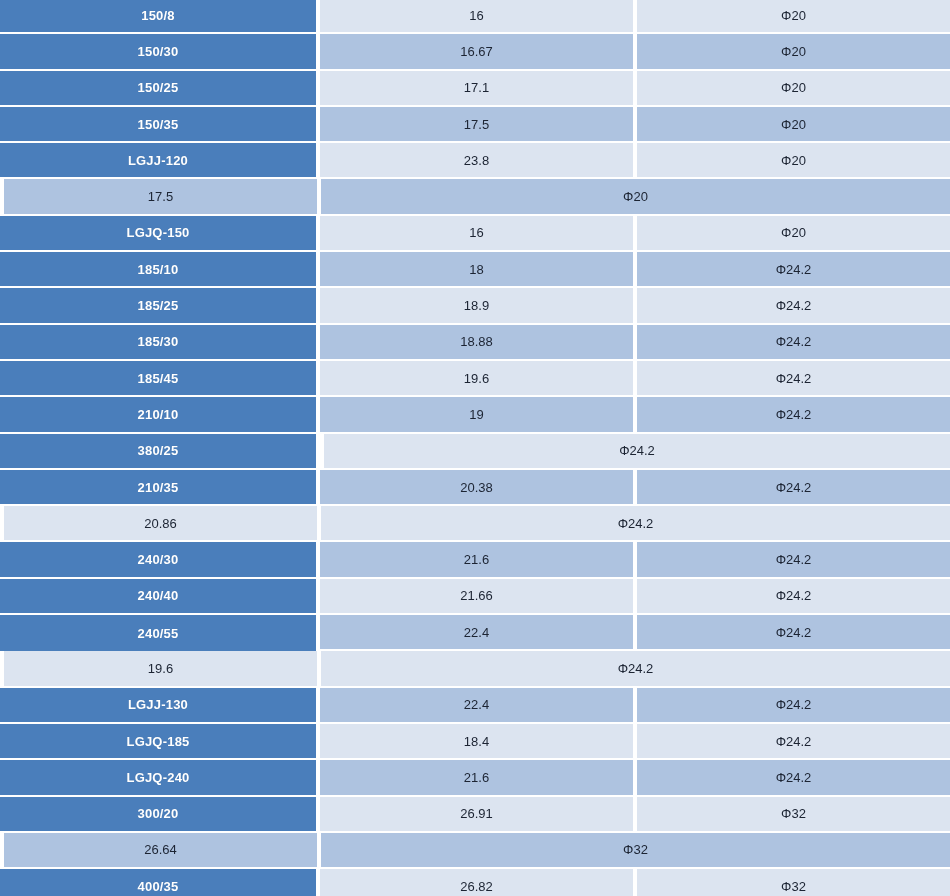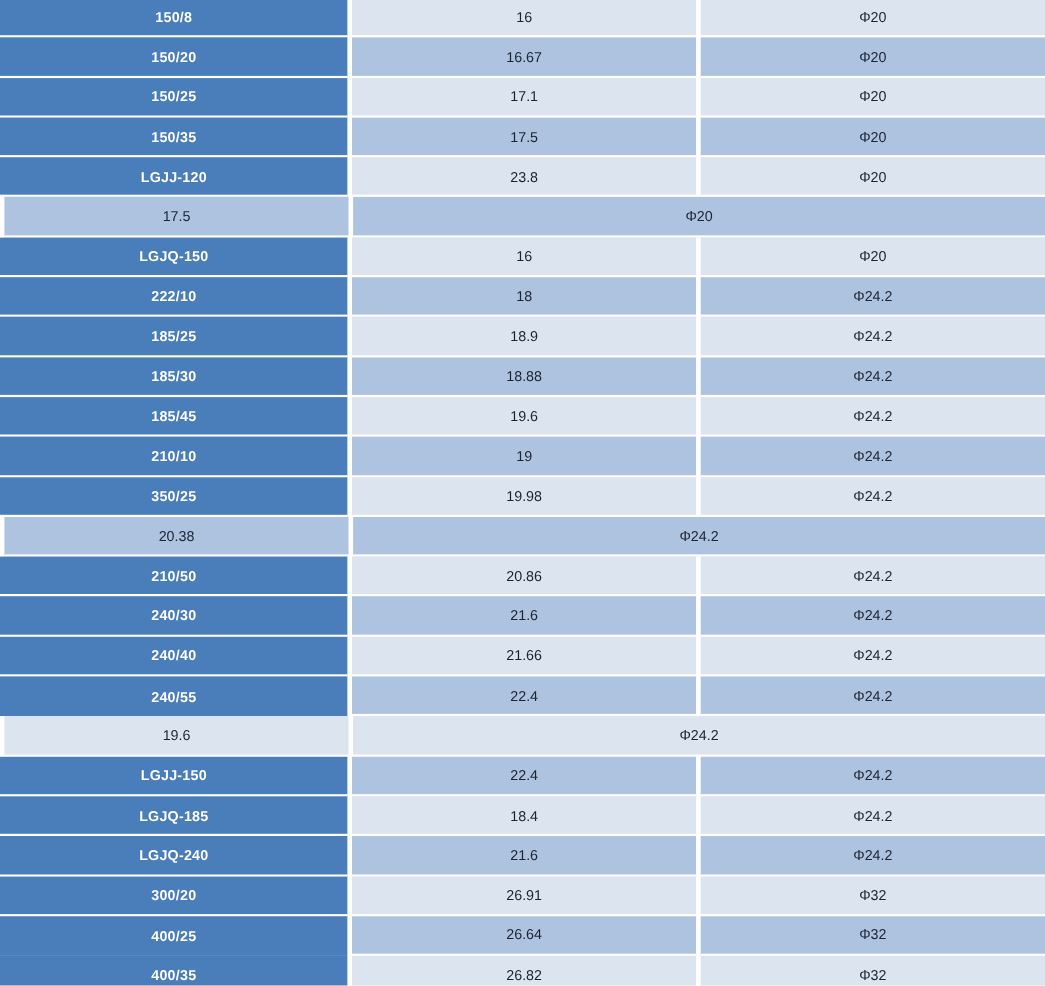--- a/index.html
+++ b/index.html
@@ -81,21 +81,21 @@
 
 <div id="spec-table">
     <div class="table-row row-light">
       <div class="cell-model">150/8</div>
       <div class="gutter"></div>
       <div class="cell-data cell-diameter">16</div>
       <div class="gutter"></div>
       <div class="cell-data cell-bolt">Φ20</div>
     </div>
     <div class="table-row row-dark">
-      <div class="cell-model">150/20</div>
+      <div class="cell-model">150/30</div>
       <div class="gutter"></div>
       <div class="cell-data cell-diameter">16.67</div>
       <div class="gutter"></div>
       <div class="cell-data cell-bolt">Φ20</div>
     </div>
     <div class="table-row row-light">
       <div class="cell-model">150/25</div>
       <div class="gutter"></div>
       <div class="cell-data cell-diameter">17.1</div>
       <div class="gutter"></div>
@@ -122,21 +122,21 @@
       <div class="cell-data cell-bolt">Φ20</div>
     </div>
     <div class="table-row row-light">
       <div class="cell-model">LGJQ-150</div>
       <div class="gutter"></div>
       <div class="cell-data cell-diameter">16</div>
       <div class="gutter"></div>
       <div class="cell-data cell-bolt">Φ20</div>
     </div>
     <div class="table-row row-dark">
-      <div class="cell-model">222/10</div>
+      <div class="cell-model">185/10</div>
       <div class="gutter"></div>
       <div class="cell-data cell-diameter">18</div>
       <div class="gutter"></div>
       <div class="cell-data cell-bolt">Φ24.2</div>
     </div>
     <div class="table-row row-light">
       <div class="cell-model">185/25</div>
       <div class="gutter"></div>
       <div class="cell-data cell-diameter">18.9</div>
       <div class="gutter"></div>
@@ -157,34 +157,33 @@
       <div class="cell-data cell-bolt">Φ24.2</div>
     </div>
     <div class="table-row row-dark">
       <div class="cell-model">210/10</div>
       <div class="gutter"></div>
       <div class="cell-data cell-diameter">19</div>
       <div class="gutter"></div>
       <div class="cell-data cell-bolt">Φ24.2</div>
     </div>
     <div class="table-row row-light">
-      <div class="cell-model">350/25</div>
-      <div class="gutter"></div>
-      <div class="cell-data cell-diameter">19.98</div>
-      <div class="gutter"></div>
-      <div class="cell-data cell-bolt">Φ24.2</div>
-    </div>
-    <div class="table-row row-dark">
+      <div class="cell-model">380/25</div>
+      <div class="gutter"></div>
+      <div class="gutter"></div>
+      <div class="cell-data cell-bolt">Φ24.2</div>
+    </div>
+    <div class="table-row row-dark">
+      <div class="cell-model">210/35</div>
       <div class="gutter"></div>
       <div class="cell-data cell-diameter">20.38</div>
       <div class="gutter"></div>
       <div class="cell-data cell-bolt">Φ24.2</div>
     </div>
     <div class="table-row row-light">
-      <div class="cell-model">210/50</div>
       <div class="gutter"></div>
       <div class="cell-data cell-diameter">20.86</div>
       <div class="gutter"></div>
       <div class="cell-data cell-bolt">Φ24.2</div>
     </div>
     <div class="table-row row-dark">
       <div class="cell-model">240/30</div>
       <div class="gutter"></div>
       <div class="cell-data cell-diameter">21.6</div>
       <div class="gutter"></div>
@@ -204,21 +203,21 @@
       <div class="gutter"></div>
       <div class="cell-data cell-bolt">Φ24.2</div>
     </div>
     <div class="table-row row-light">
       <div class="gutter"></div>
       <div class="cell-data cell-diameter">19.6</div>
       <div class="gutter"></div>
       <div class="cell-data cell-bolt">Φ24.2</div>
     </div>
     <div class="table-row row-dark">
-      <div class="cell-model">LGJJ-150</div>
+      <div class="cell-model">LGJJ-130</div>
       <div class="gutter"></div>
       <div class="cell-data cell-diameter">22.4</div>
       <div class="gutter"></div>
       <div class="cell-data cell-bolt">Φ24.2</div>
     </div>
     <div class="table-row row-light">
       <div class="cell-model">LGJQ-185</div>
       <div class="gutter"></div>
       <div class="cell-data cell-diameter">18.4</div>
       <div class="gutter"></div>
@@ -232,21 +231,20 @@
       <div class="cell-data cell-bolt">Φ24.2</div>
     </div>
     <div class="table-row row-light">
       <div class="cell-model">300/20</div>
       <div class="gutter"></div>
       <div class="cell-data cell-diameter">26.91</div>
       <div class="gutter"></div>
       <div class="cell-data cell-bolt">Φ32</div>
     </div>
     <div class="table-row row-dark">
-      <div class="cell-model merged-down">400/25</div>
       <div class="gutter"></div>
       <div class="cell-data cell-diameter">26.64</div>
       <div class="gutter"></div>
       <div class="cell-data cell-bolt">Φ32</div>
     </div>
     <div class="table-row row-light">
       <div class="cell-model">400/35</div>
       <div class="gutter"></div>
       <div class="cell-data cell-diameter">26.82</div>
       <div class="gutter"></div>

